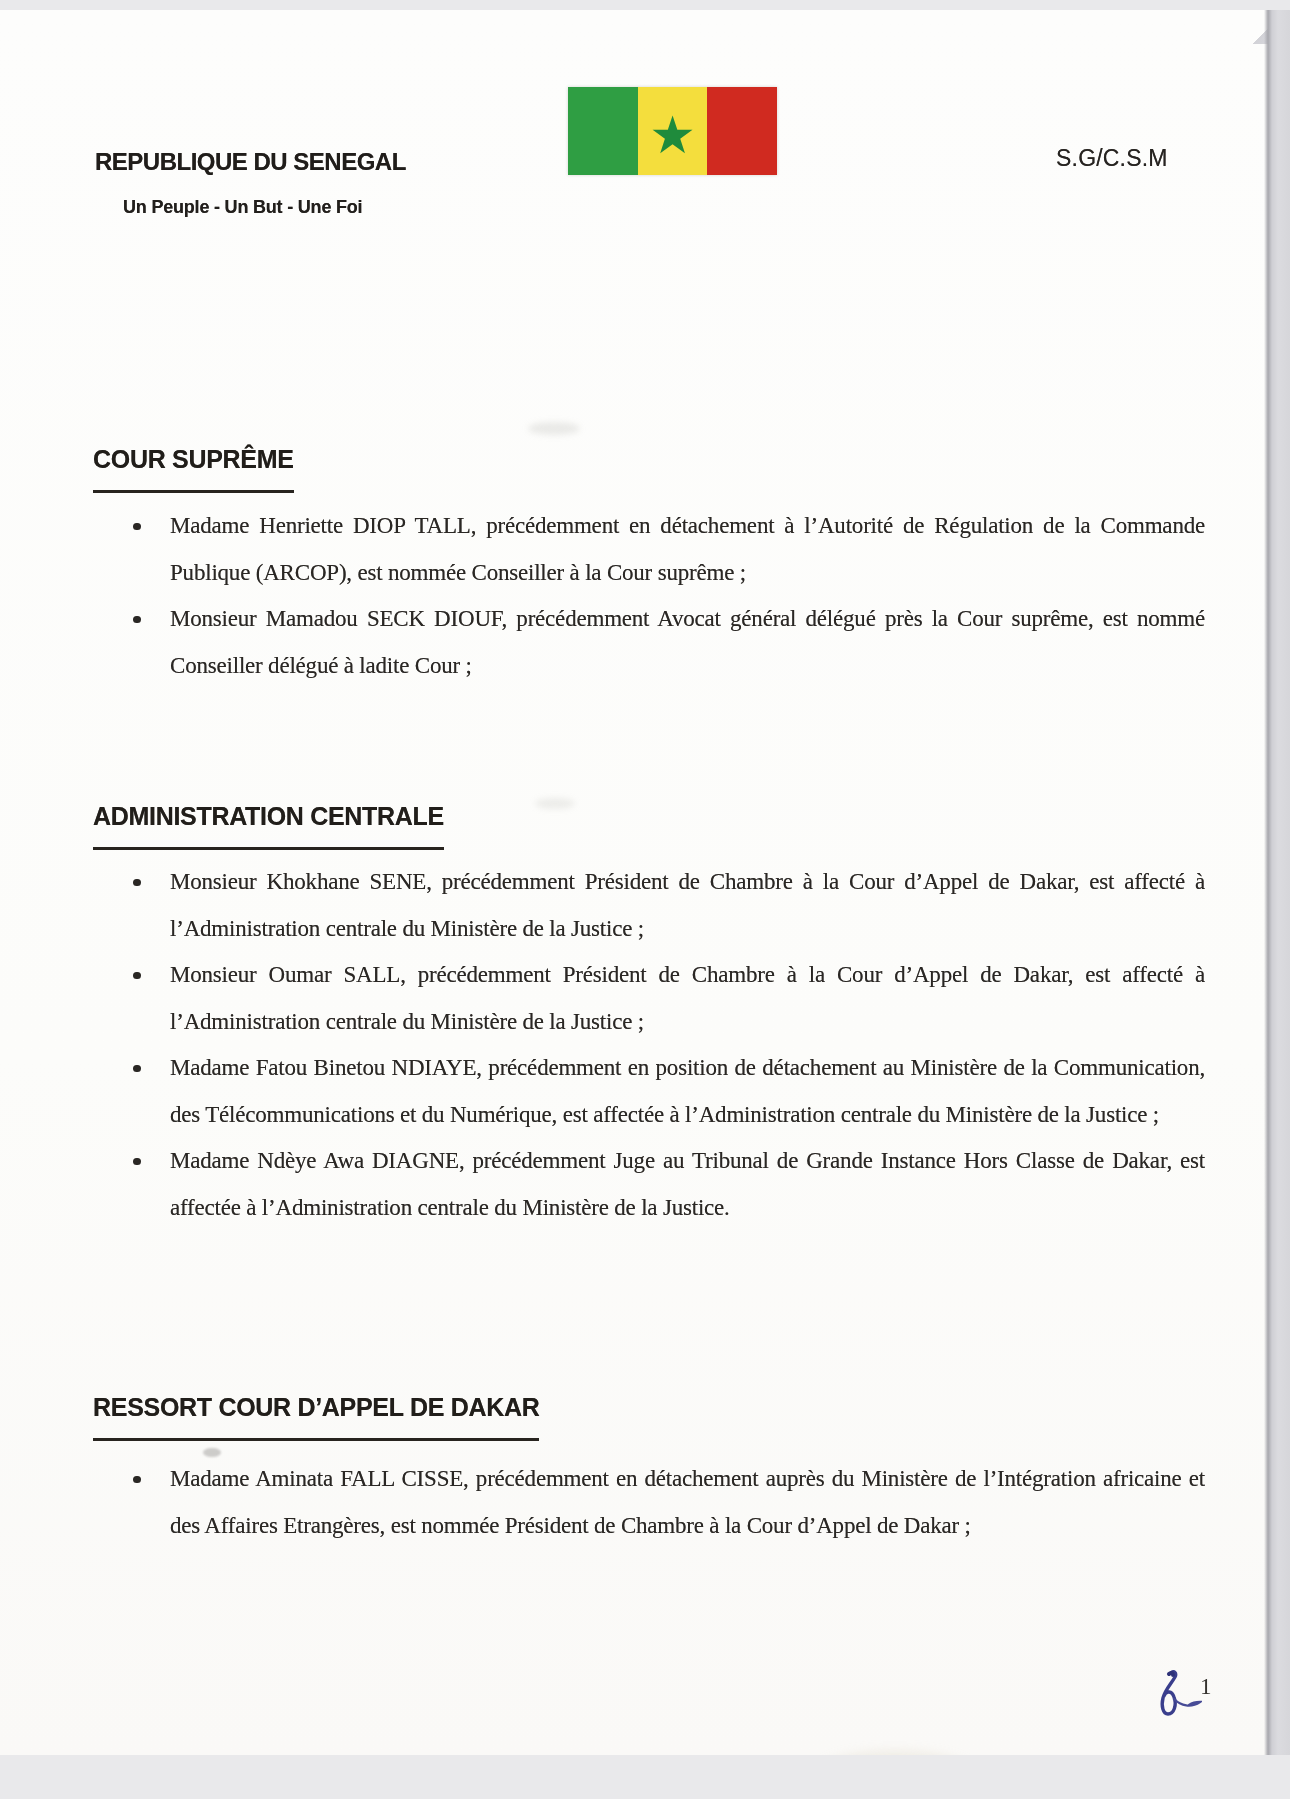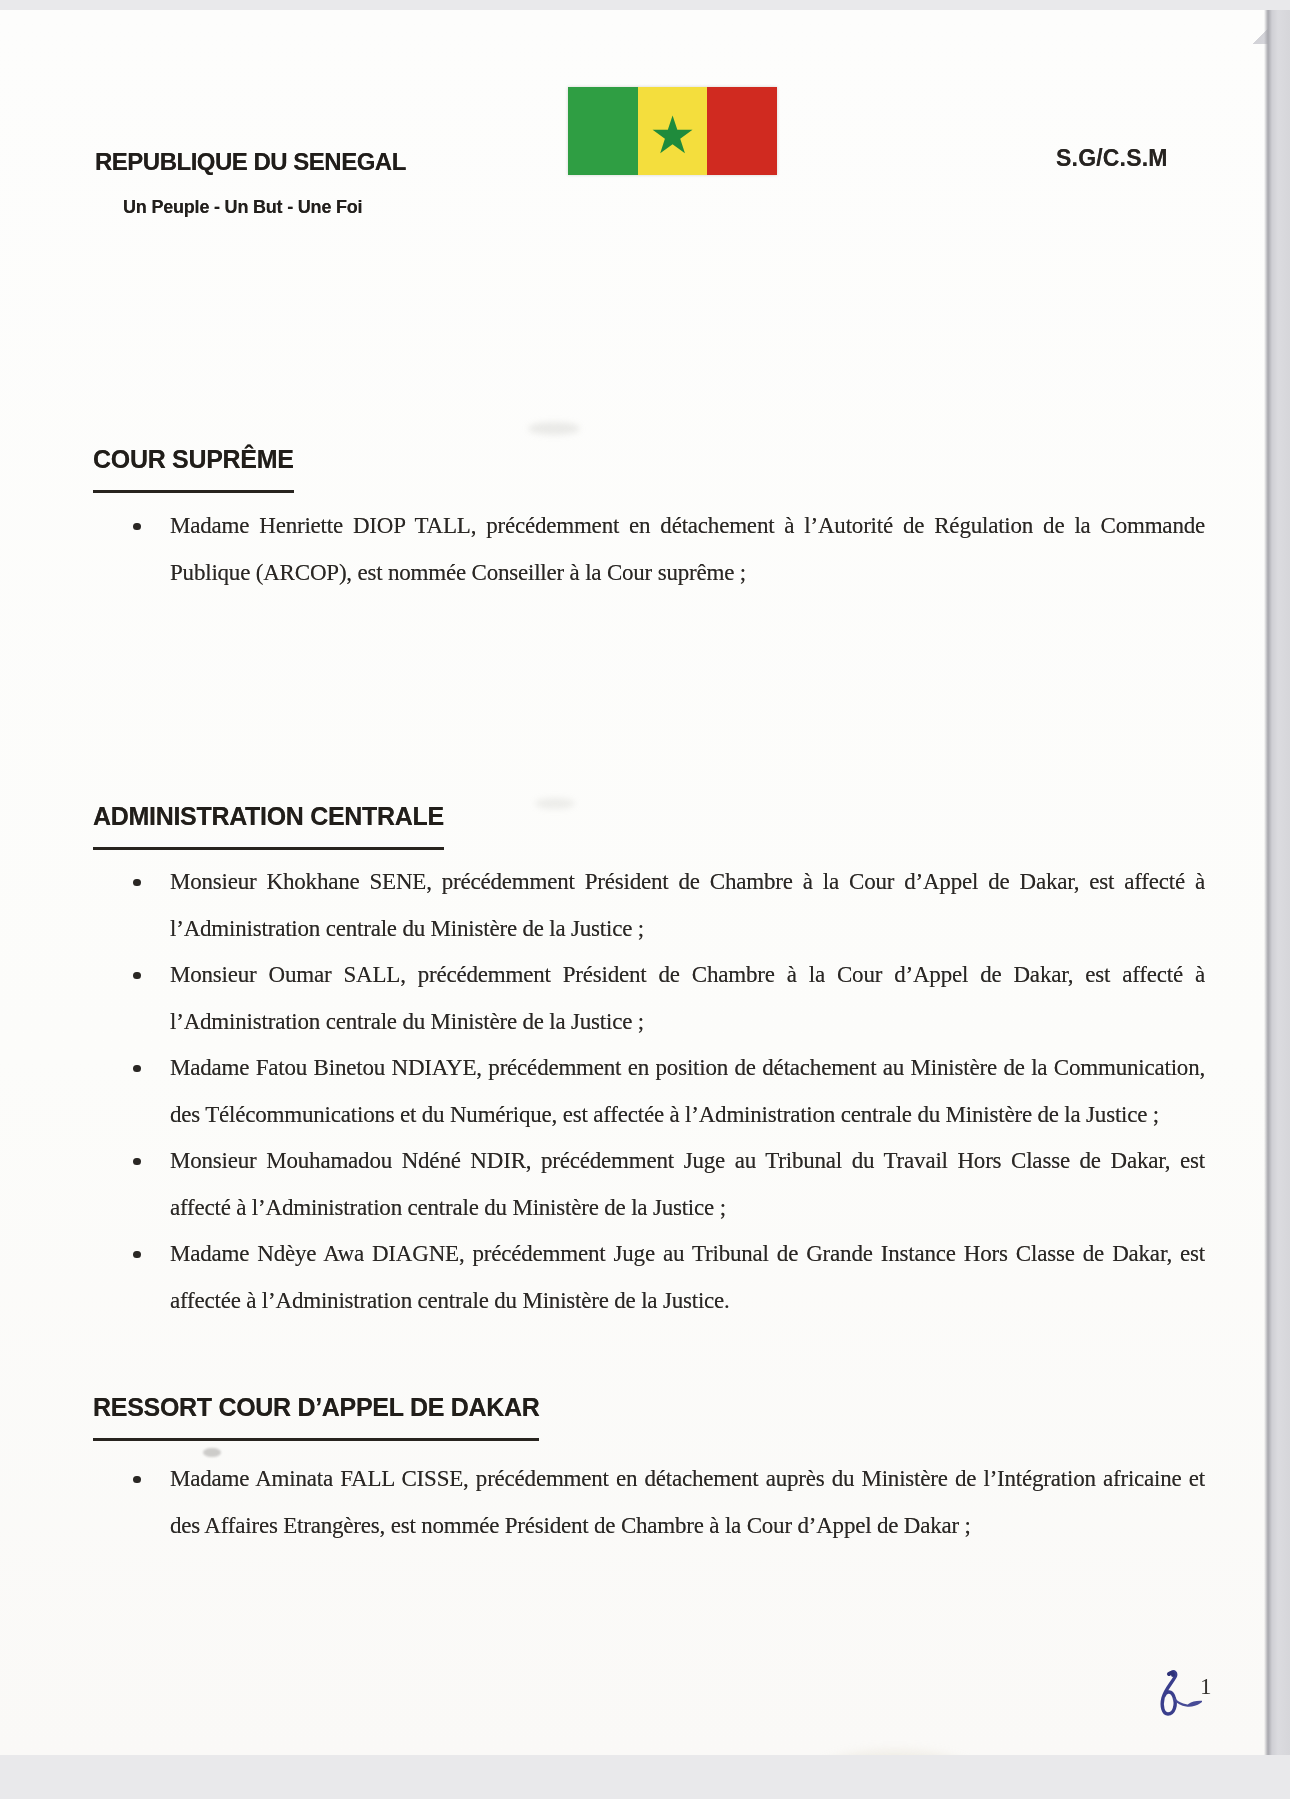--- a/index.html
+++ b/index.html
@@ -14,21 +14,21 @@
   }
   .abs{position:absolute;}
   
   .republic{
     left:95px;top:138px;
     font-size:24px;font-weight:bold;letter-spacing:-0.5px;
     color:#201d1a;text-shadow:0 0 .5px rgba(32,29,26,.7);
   }
   .reference{
     left:1056px;top:135px;
-    font-size:23px;font-weight:bold;letter-spacing:.2px;
+    font-size:23px;font-weight:normal;letter-spacing:.2px;
     color:#272421;text-shadow:0 0 .5px rgba(32,29,26,.7);
   }
   .motto{
     left:123px;top:187px;
     font-size:18px;font-weight:bold;letter-spacing:-0.2px;
     color:#221f1c;text-shadow:0 0 .4px rgba(32,29,26,.7);
   }
   .ministry{
     left:96px;top:211px;
     font-family:"Liberation Serif","DejaVu Serif",serif;
@@ -121,30 +121,30 @@
     <div class="stripe" style="background: rgb(208, 42, 32);"></div>
     <div class="star" style="color: rgb(31, 139, 60);">★</div>
   </div>
 
 
   <div class="abs sec-title h1">
     <span>COUR SUPRÊME</span>
   </div>
   <ul class="abs measures list1">
     <li>Madame Henriette DIOP TALL, précédemment en détachement à l’Autorité de Régulation de la Commande Publique (ARCOP), est nommée Conseiller à la Cour suprême ;</li>
+    <li>Monsieur Mamadou SECK DIOUF, précédemment Avocat général délégué près la Cour suprême, est nommé Conseiller délégué à ladite Cour ;</li>
   </ul>
 
   <div class="abs sec-title h2">
     <span>ADMINISTRATION CENTRALE</span>
   </div>
   <ul class="abs measures list2">
     <li>Monsieur Khokhane SENE, précédemment Président de Chambre à la Cour d’Appel de Dakar, est affecté à l’Administration centrale du Ministère de la Justice ;</li>
     <li>Monsieur Oumar SALL, précédemment Président de Chambre à la Cour d’Appel de Dakar, est affecté à l’Administration centrale du Ministère de la Justice ;</li>
     <li>Madame Fatou Binetou NDIAYE, précédemment en position de détachement au Ministère de la Communication, des Télécommunications et du Numérique, est affectée à l’Administration centrale du Ministère de la Justice ;</li>
-    <li>Monsieur Mouhamadou Ndéné NDIR, précédemment Juge au Tribunal du Travail Hors Classe de Dakar, est affecté à l’Administration centrale du Ministère de la Justice ;</li>
     <li>Madame Ndèye Awa DIAGNE, précédemment Juge au Tribunal de Grande Instance Hors Classe de Dakar, est affectée à l’Administration centrale du Ministère de la Justice.</li>
   </ul>
 
   <div class="abs sec-title h3">
     <span>RESSORT COUR D’APPEL DE DAKAR</span>
   </div>
   <ul class="abs measures list3">
     <li>Madame Aminata FALL CISSE, précédemment en détachement auprès du Ministère de l’Intégration africaine et des Affaires Etrangères, est nommée Président de Chambre à la Cour d’Appel de Dakar ;</li>
   </ul>
 

